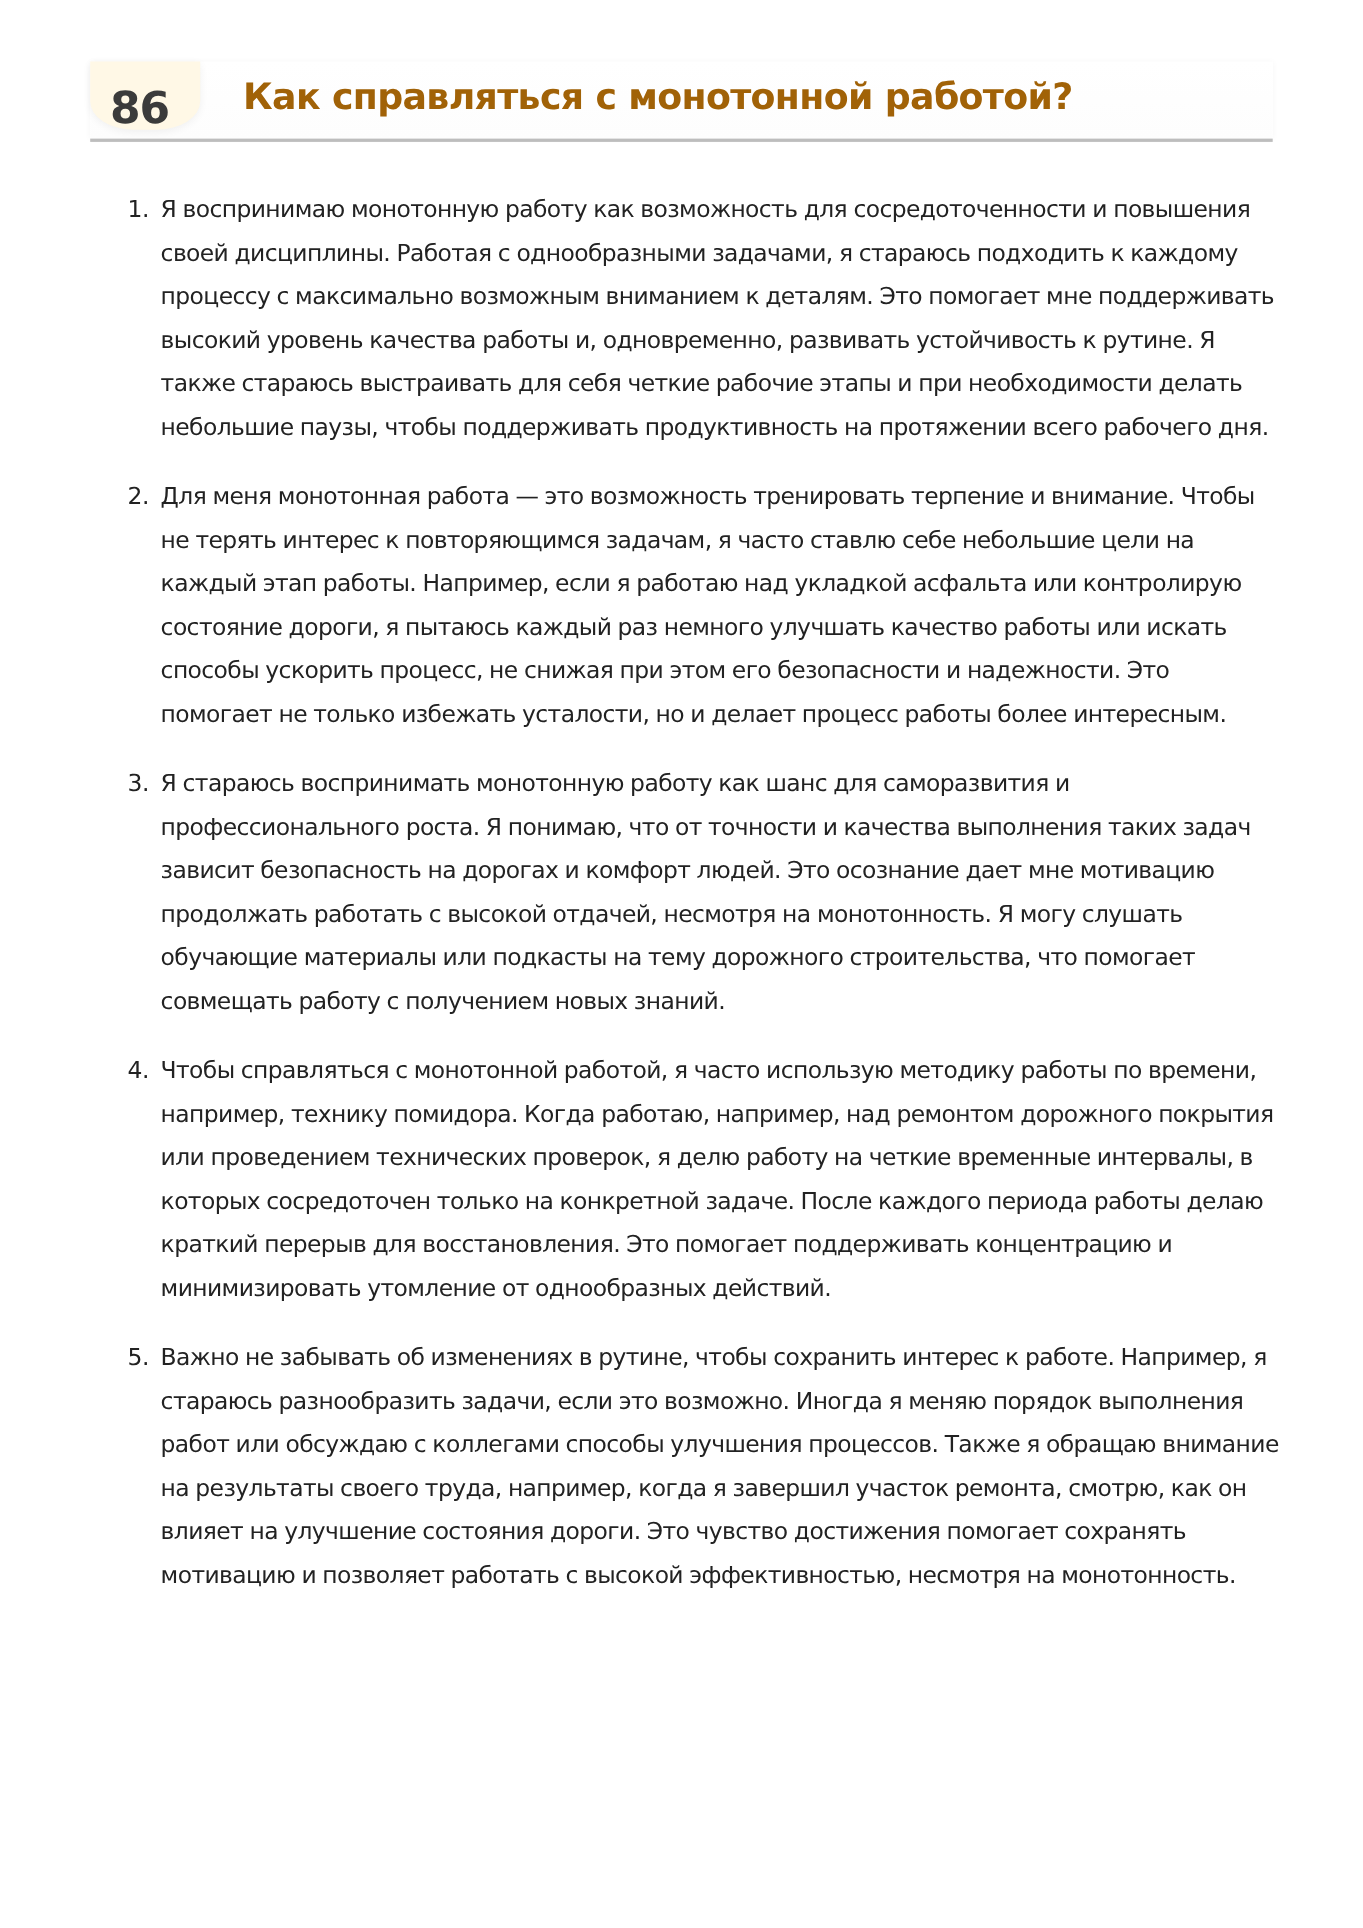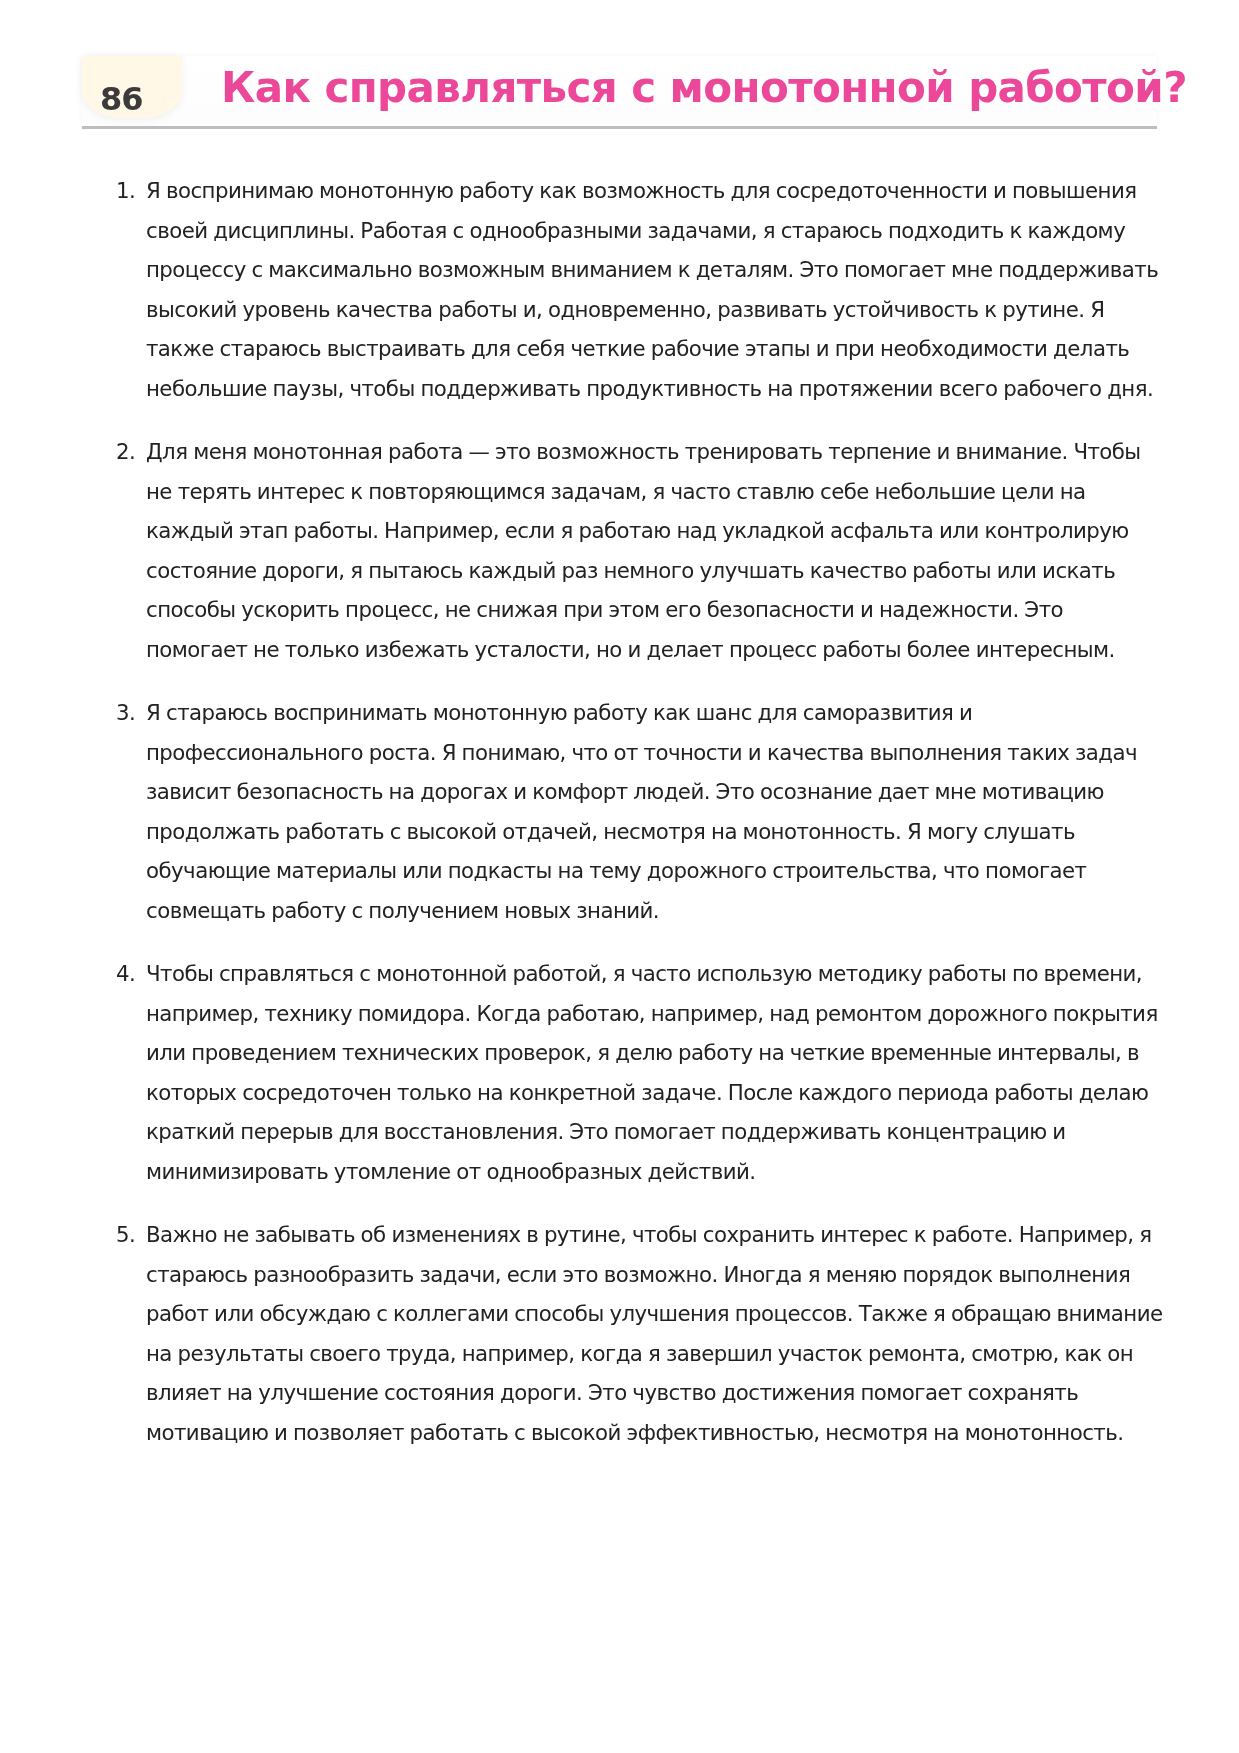--- a/index.html
+++ b/index.html
@@ -33,34 +33,34 @@
       background: #fff8e6;
       border-radius: 0 0 40px 40px / 0 0 26px 26px;
       box-shadow: 0 2px 8px rgba(0,0,0,0.06);
     }
     .badge-number {
       position: absolute;
       left: 100px;
       top: 74px;
       font-family: "DejaVu Sans", sans-serif;
       font-weight: bold;
-      font-size: 32px;
+      font-size: 40px;
       line-height: 50px;
       color: #3b3b3b;
       letter-spacing: -1px;
     }
     .title {
       position: absolute;
       left: 221px;
       top: 66px;
       font-family: "DejaVu Sans", sans-serif;
       font-weight: bold;
-      font-size: 42px;
+      font-size: 33px;
       line-height: 44px;
-      color: #ec4899;
+      color: #a16207;
       letter-spacing: -0.6px;
       white-space: nowrap;
     }
     .rule {
       position: absolute;
       left: 82px;
       top: 126px;
       width: 1075px;
       height: 3px;
       background: #bdbdbd;

